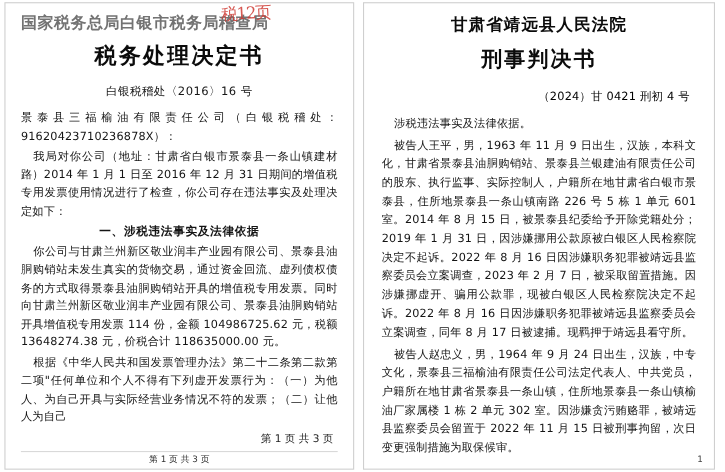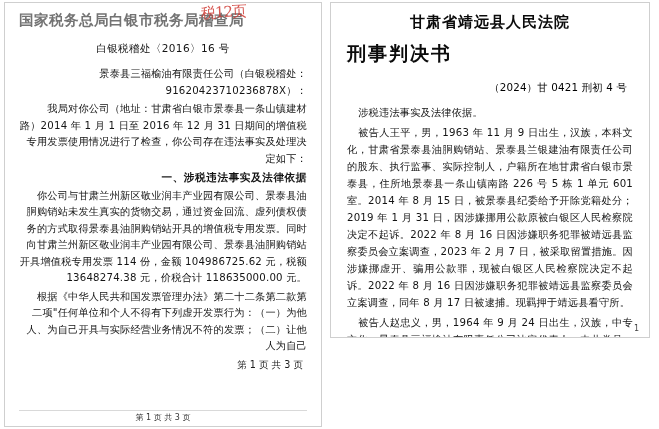--- a/index.html
+++ b/index.html
@@ -22,21 +22,21 @@
     background:#fff;
     box-sizing:border-box;
     overflow:hidden;
   }
   .doc-left{
     width:318px;height:425px;
     border:1px solid #cfcfcf;
     padding:6px 14px 0 14px;
   }
   .doc-right{
-    width:320px;height:336px;
+    width:320px;height:425px;
     border:1px solid #cfcfcf;
     padding:6px 16px 0 16px;
   }
   
   .issuer{
     text-align:left;
     font-family:"DejaVu Serif","Liberation Serif",serif;
     font-weight:bold;
     font-size:14.5px;
     letter-spacing:0.5px;
@@ -60,21 +60,21 @@
     letter-spacing:0.4px;
   }
   .body-text{
     margin-top:10px;
     font-size:10.2px;
     line-height:16.5px;
     color:#141414;
     text-align:justify;
     letter-spacing:0.2px;
   }
-  .body-text p{margin:0 0 2px 0;text-align:right;}
+  .body-text p{margin:0 0 2px 0;}
   .indent{text-indent:1.1em;}
   .center-head{
     text-align:center;
     font-weight:bold;
     font-size:10.6px;
     margin:5px 0 3px 0;
     letter-spacing:0.6px;
   }
   .sign-right{
     text-align:right;
@@ -99,20 +99,21 @@
   .court{
     text-align:center;
     font-family:"DejaVu Serif","Liberation Serif",serif;
     font-weight:bold;
     font-size:15px;
     letter-spacing:1px;
     color:#0b0b0b;
     margin-top:4px;
   }
   .court-title{
+    text-align:center;
     font-family:"DejaVu Serif","Liberation Serif",serif;
     font-weight:bold;
     font-size:19px;
     letter-spacing:2px;
     color:#0b0b0b;
     margin-top:9px;
   }
   .case-no{
     text-align:right;
     font-size:10.3px;
@@ -148,20 +149,21 @@
   }
 </style>
 </head>
 <body>
 
 <div class="page">
 
   <div class="doc doc-left">
     <div class="stamp">税12页</div>
     <div class="issuer">国家税务总局白银市税务局稽查局</div>
+    <div class="title-big">税务处理决定书</div>
     <div class="docno">白银税稽处〈2016〉16 号</div>
 
     <div class="body-text">
       <p>景泰县三福榆油有限责任公司（白银税稽处：91620423710236878X）：</p>
       <p class="indent">我局对你公司（地址：甘肃省白银市景泰县一条山镇建材路）2014 年 1 月 1 日至 2016 年 12 月 31 日期间的增值税专用发票使用情况进行了检查，你公司存在违法事实及处理决定如下：</p>
       <p class="center-head">一、涉税违法事实及法律依据</p>
       <p class="indent">你公司与甘肃兰州新区敬业润丰产业园有限公司、景泰县油胴购销站未发生真实的货物交易，通过资金回流、虚列债权债务的方式取得景泰县油胴购销站开具的增值税专用发票。同时向甘肃兰州新区敬业润丰产业园有限公司、景泰县油胴购销站开具增值税专用发票 114 份，金额 104986725.62 元，税额 13648274.38 元，价税合计 118635000.00 元。</p>
       <p class="indent">根据《中华人民共和国发票管理办法》第二十二条第二款第二项"任何单位和个人不得有下列虚开发票行为：（一）为他人、为自己开具与实际经营业务情况不符的发票；（二）让他人为自己</p>
     </div>
 

